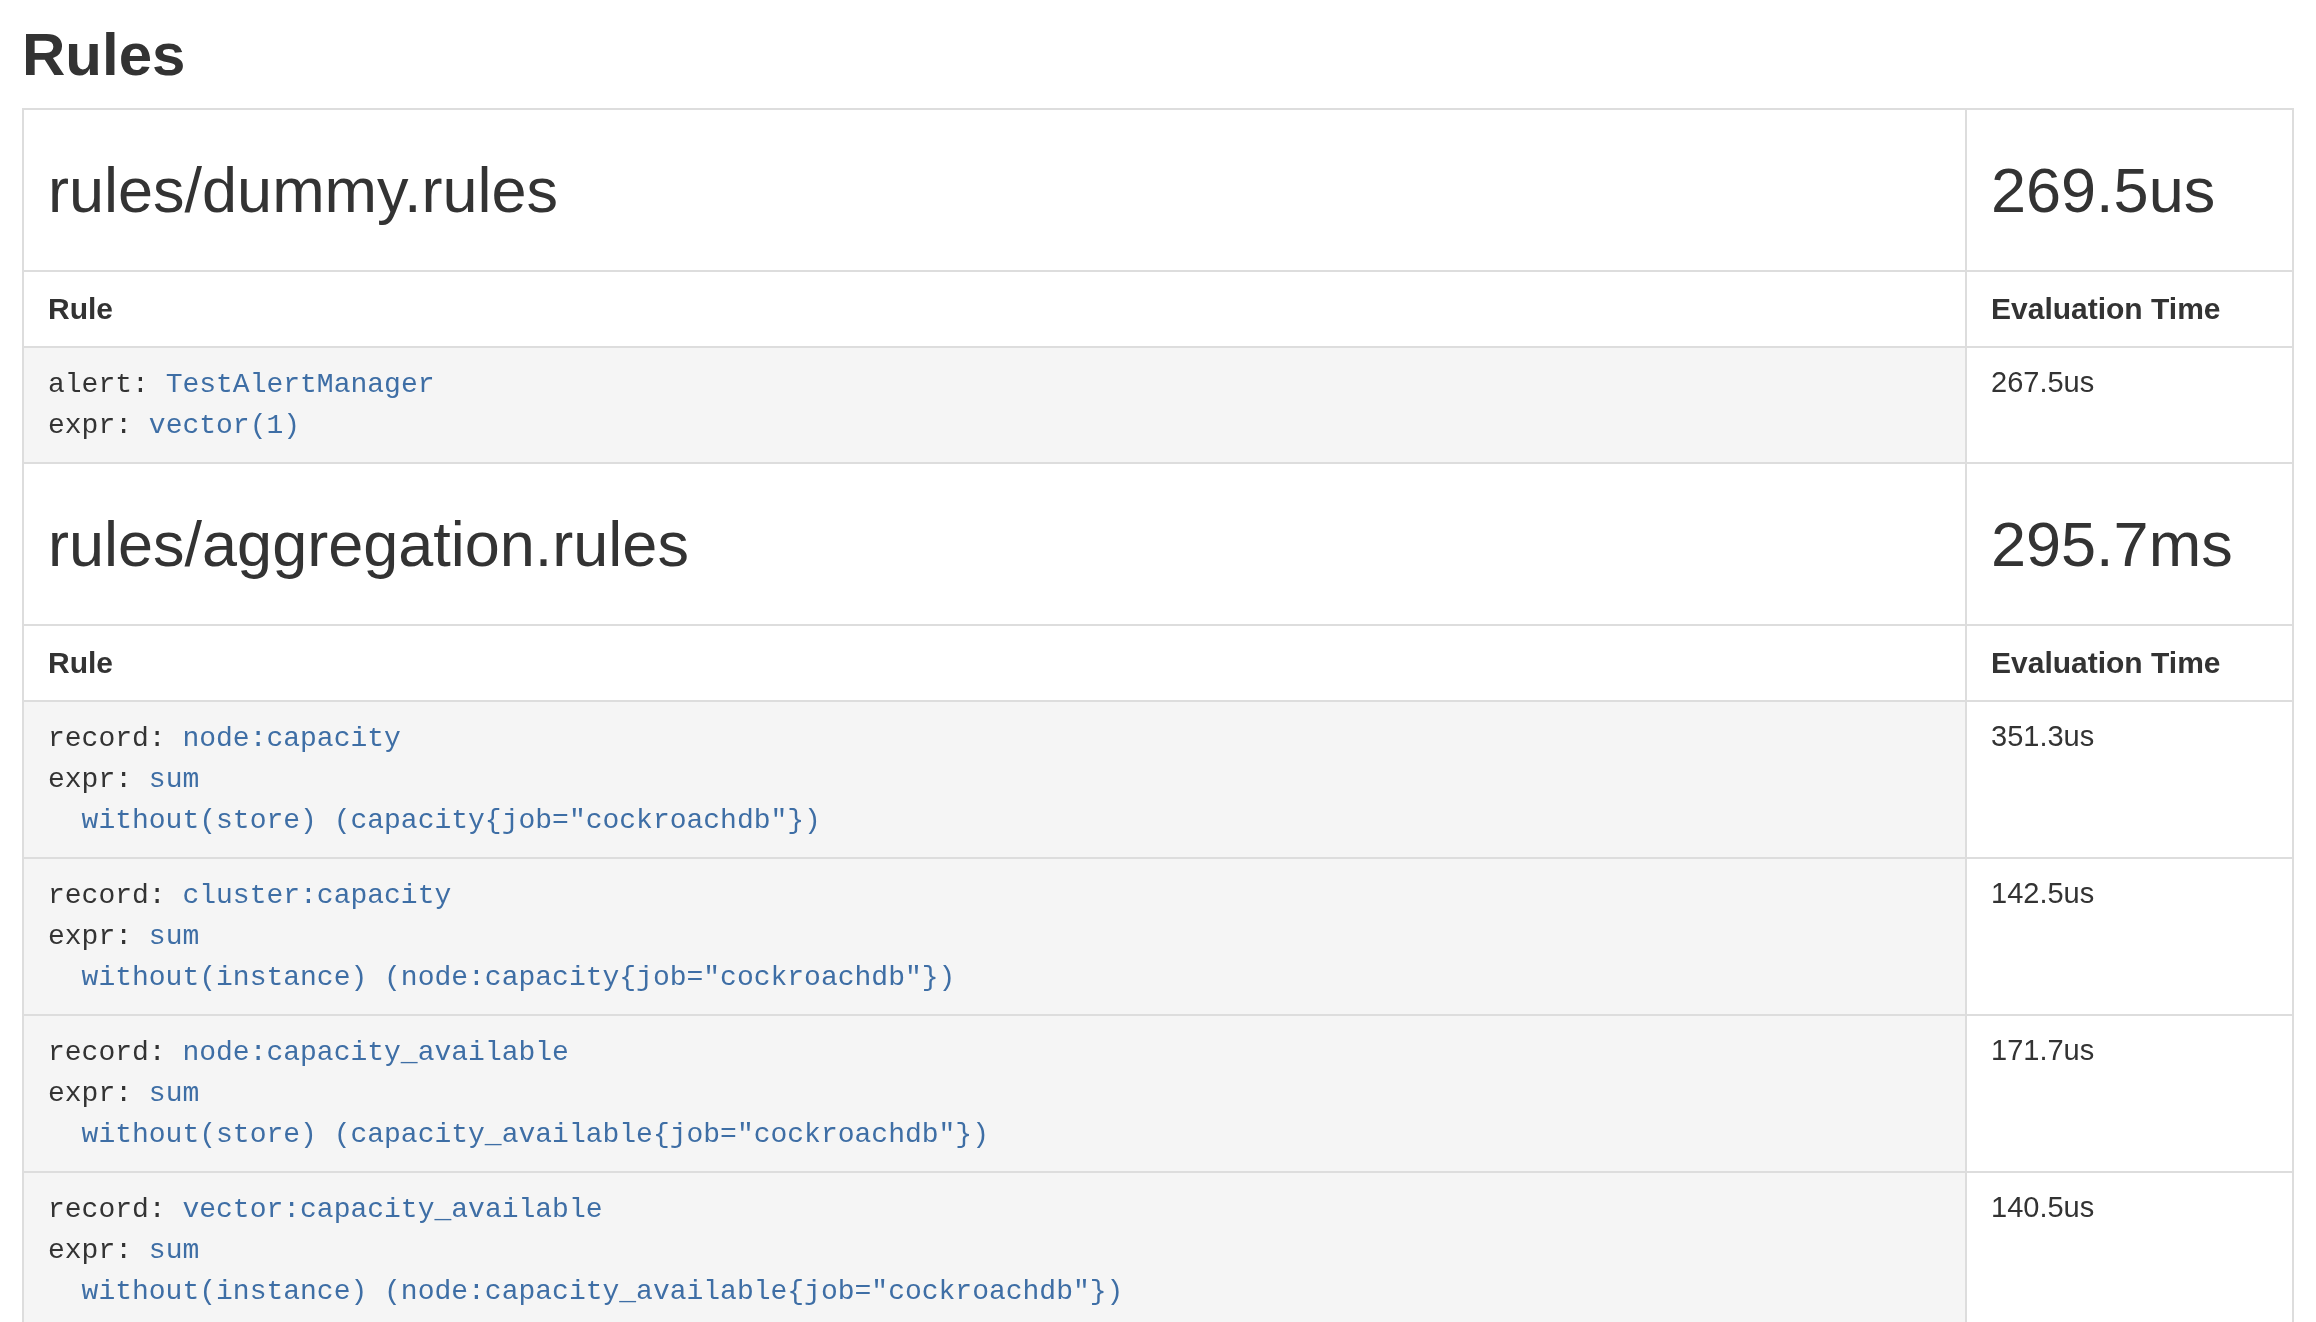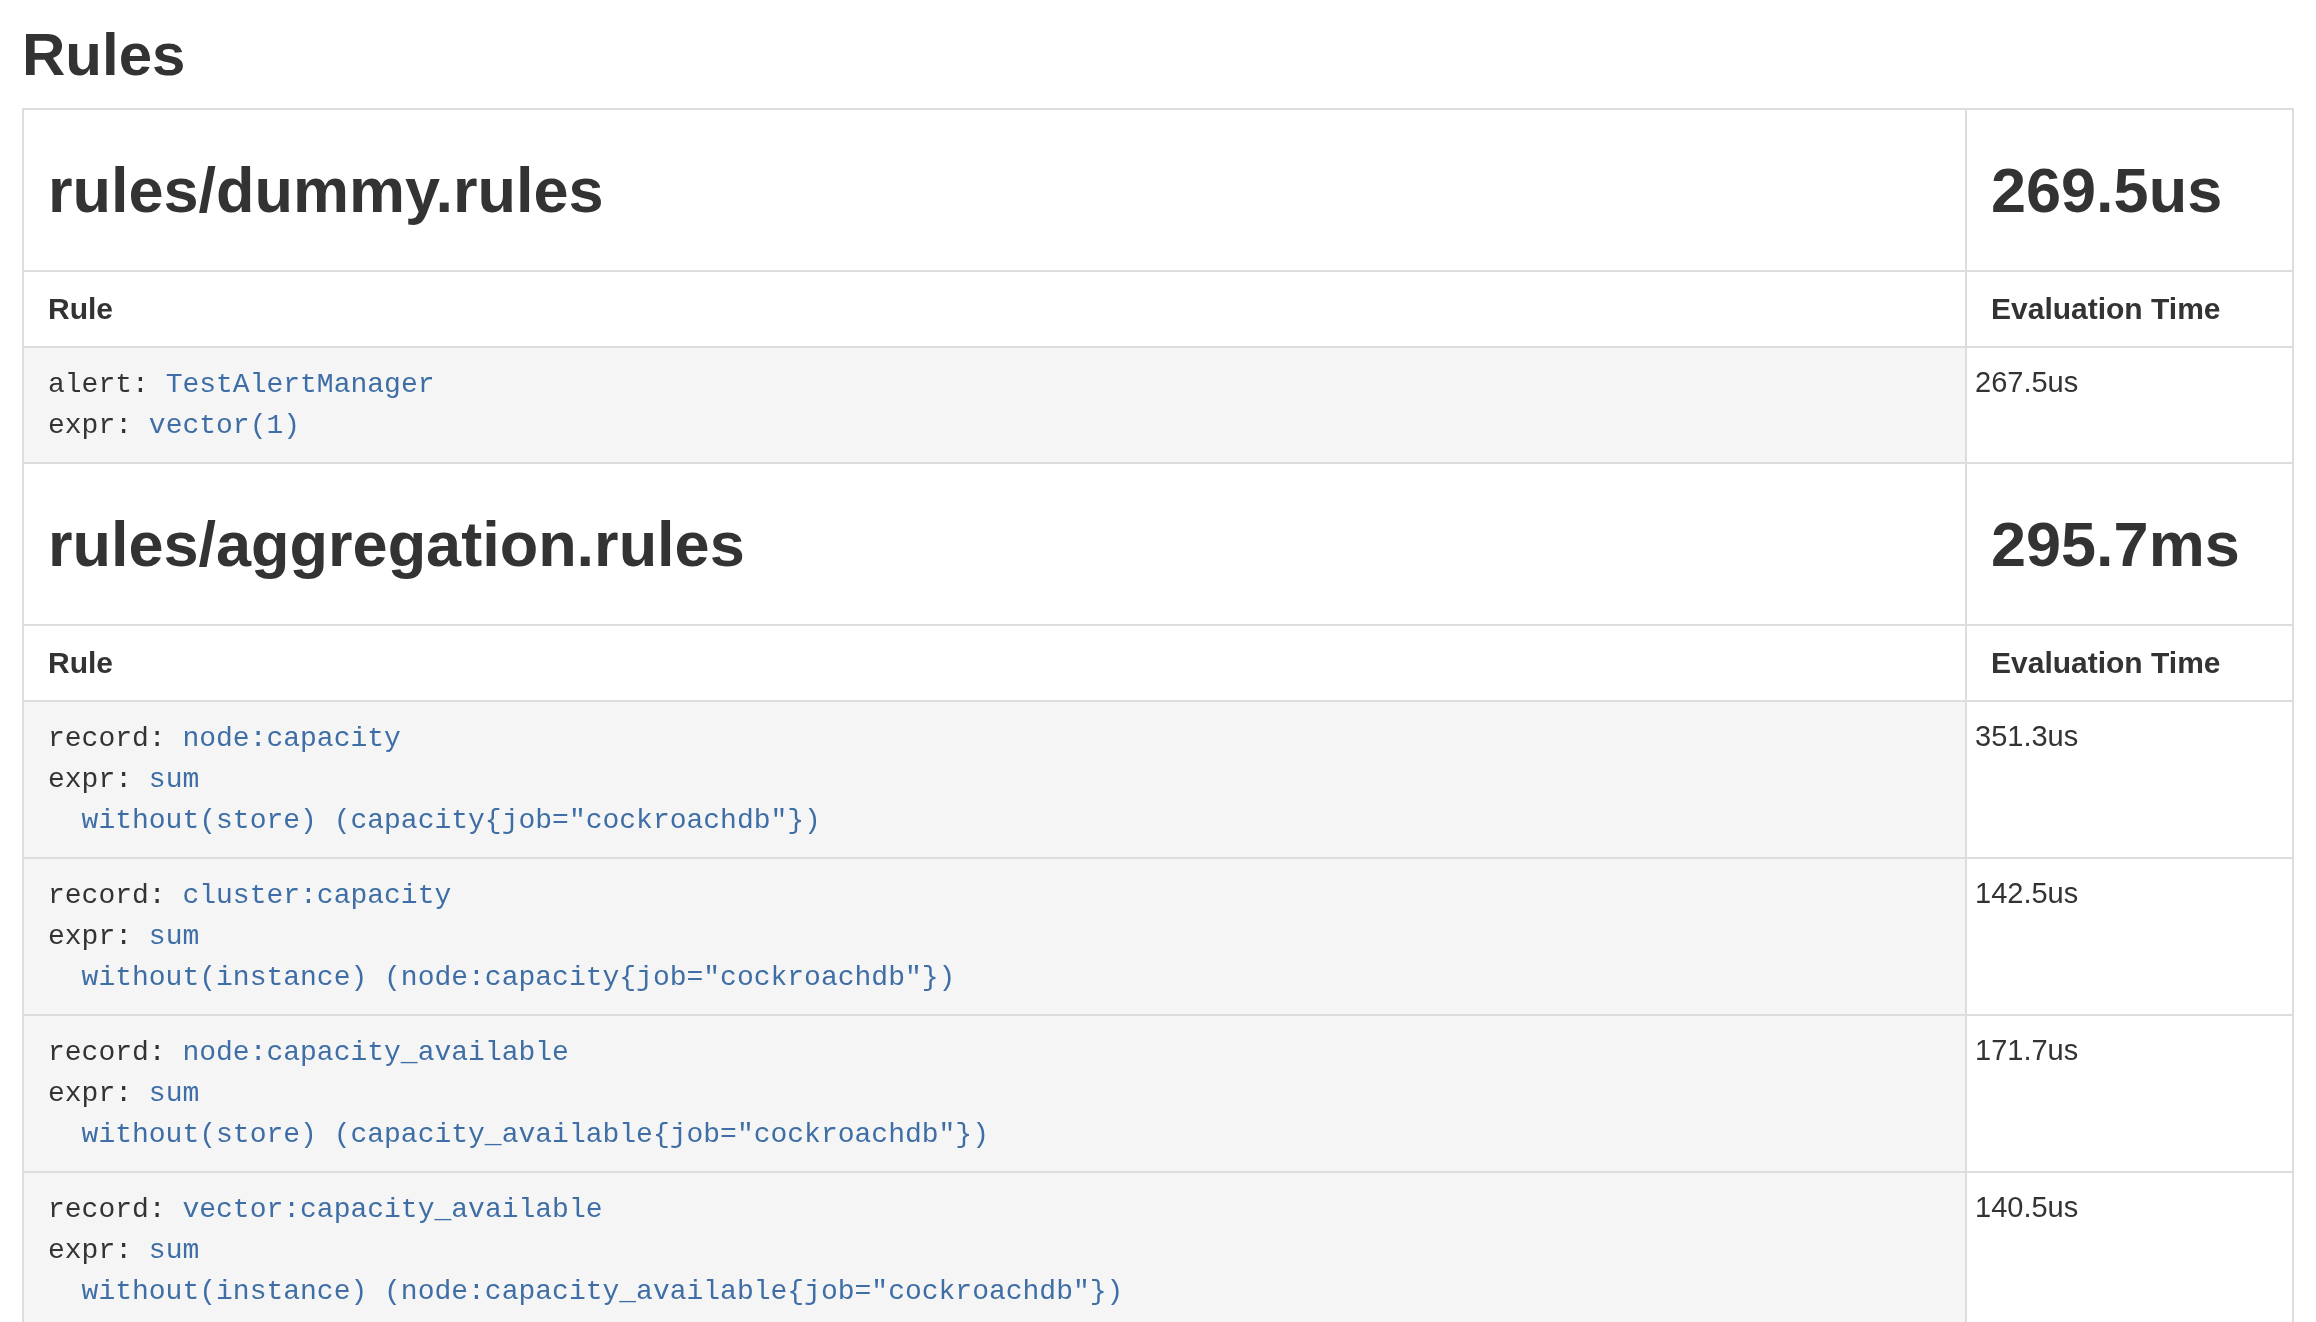--- a/index.html
+++ b/index.html
@@ -36,21 +36,21 @@
   }
   tr.group-row td {
     padding: 44px 24px;
     vertical-align: middle;
     background: #ffffff;
   }
   .group-heading {
     margin: 0;
     font-size: 63px;
     line-height: 72px;
-    font-weight: 700;
+    font-weight: 400;
     color: #333333;
     white-space: nowrap;
     overflow: hidden;
   }
   tr.head-row th {
     text-align: left;
     font-size: 30px;
     line-height: 36px;
     font-weight: 700;
     padding: 19px 24px;
@@ -76,21 +76,21 @@
   .rule-key {
     color: #333333;
   }
   a.rule-link {
     color: #3e6ea5;
     text-decoration: none;
     cursor: pointer;
   }
   td.time-cell {
     vertical-align: top;
-    padding: 14px 8px;
+    padding: 14px 24px;
     font-size: 29px;
     line-height: 40px;
     background: #ffffff;
     color: #333333;
   }
 </style>
 </head>
 <body>
 
 <div class="container">

